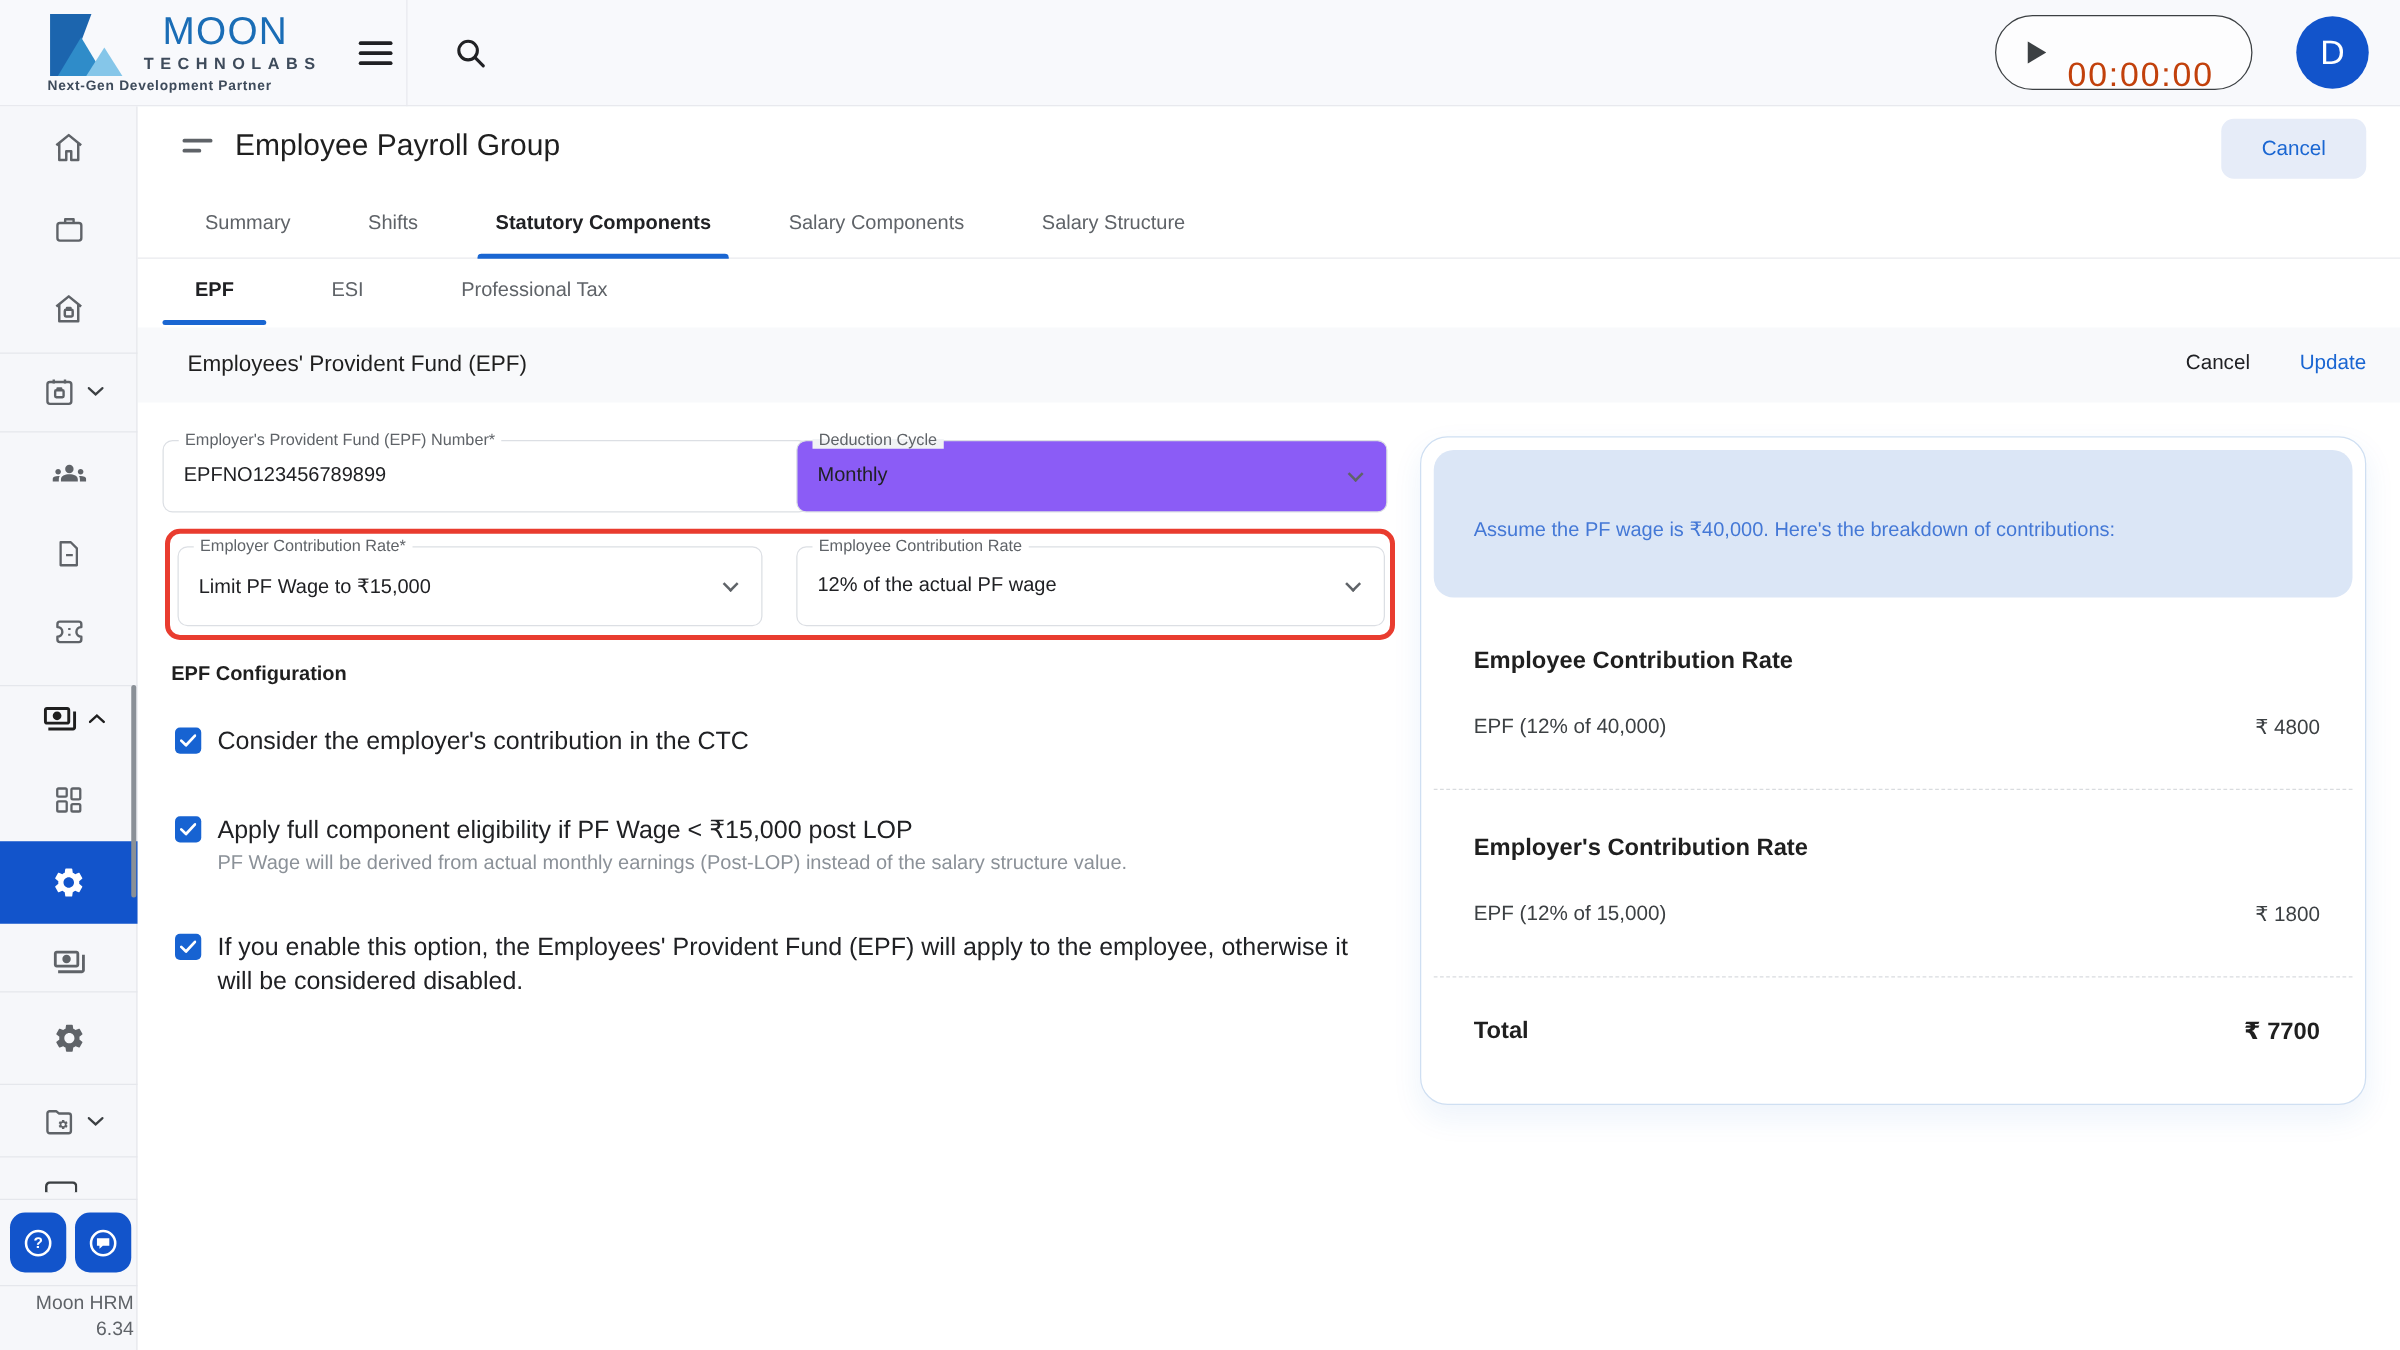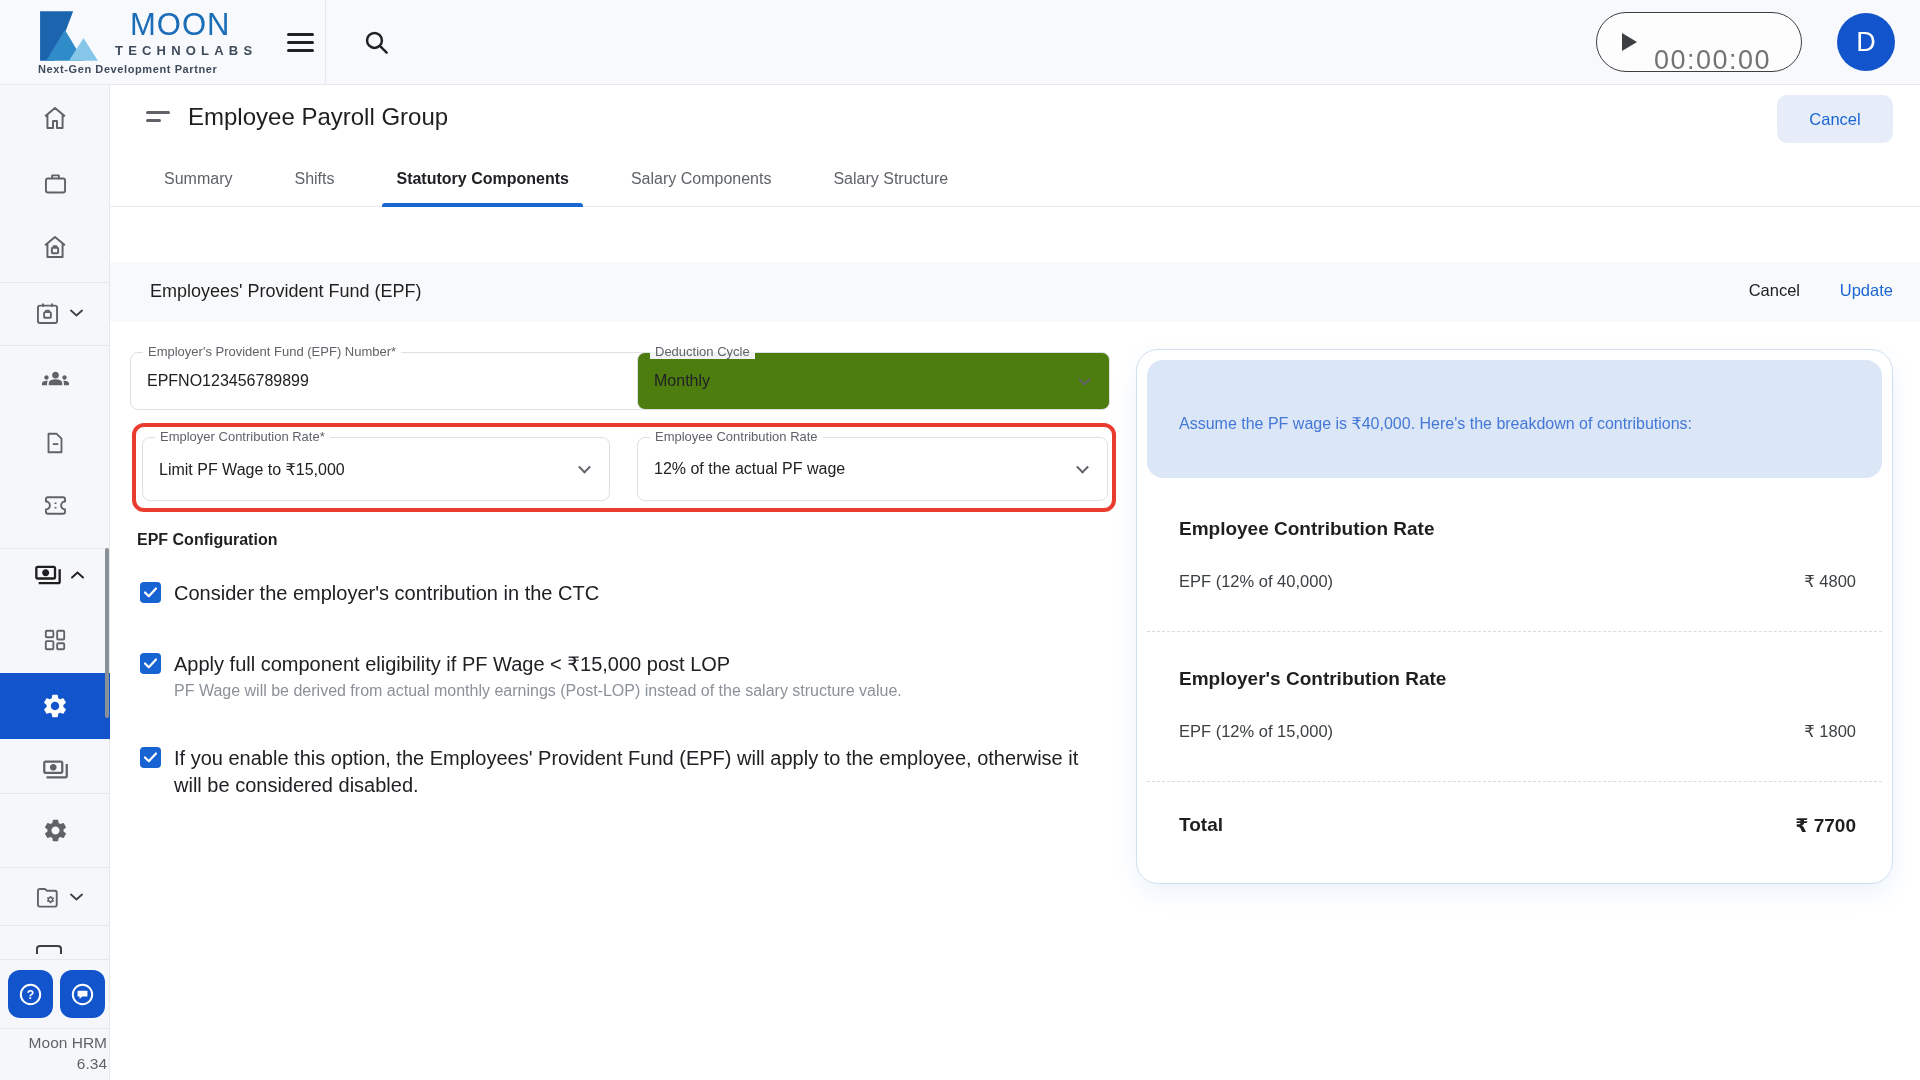--- a/index.html
+++ b/index.html
@@ -14,21 +14,21 @@
   #logo-icon { left:38px; top:9px; }
   #brand-name { left:130px; top:7px; font-size:31px; font-weight:400; color:#1a6db6; letter-spacing:1px; }
   #brand-sub { left:115px; top:43px; font-size:13px; font-weight:700; color:#3e4b5b; letter-spacing:5.2px; }
   #brand-tagline { left:38px; top:63px; font-size:11px; font-weight:700; color:#3e4b5b; letter-spacing:0.6px; }
   .hamburger { left:287px; top:33px; width:27px; }
   .hamburger div { height:3px; background:#202124; border-radius:2px; margin-bottom:5px; }
   #topbar-divider { left:325px; top:0; width:1px; height:85px; background:#e8e9ee; }
   #search-btn { left:360px; top:24px; width:32px; height:36px; display:flex; align-items:center; justify-content:center; }
   #timer-pill { left:1596px; top:12px; width:206px; height:60px; border:1.8px solid #3c4043;
     border-radius:32px; background:#fdfdfe; display:flex; align-items:center; padding-left:25px; gap:17px; }
-  #timer-value { font-size:27px; color:#737373; letter-spacing:1.5px; font-weight:500;margin-top:36px; }
+  #timer-value { font-size:27px; color:#c2410c; letter-spacing:1.5px; font-weight:500;margin-top:36px; }
   #avatar { left:1837px; top:13px; width:58px; height:58px; border-radius:50%; background:#1254cb;
     color:#fff; font-size:27px; font-weight:500; display:flex; align-items:center; justify-content:center; }
 
   
   #sidebar { position:absolute; left:0; top:85px; width:110px; height:995px;
     background:#f6f7fa; border-right:1px solid #e6e7eb; z-index:4; }
   .side-item { position:absolute; left:0; width:110px; height:52px; display:flex;
     align-items:center; justify-content:center; }
   .side-item.with-chev { justify-content:flex-start; padding-left:34px; gap:9px; }
   .side-div { position:absolute; left:0; width:110px; height:1px; background:#e5e7ec; }
@@ -72,21 +72,21 @@
   #section-title { position:absolute; left:40px; top:19px; font-size:18px; font-weight:500; color:#1f1f1f; }
   #section-cancel { position:absolute; right:120px; top:19px; font-size:16.5px; color:#202124; }
   #section-update { position:absolute; right:27px; top:19px; font-size:16.5px; color:#1a66d2; }
 
   
   .field { position:absolute; background:#fff; border:1px solid #dcdfe4; border-radius:8px; }
   .field .flabel { position:absolute; top:-9px; left:12px; background:#fff; padding:0 5px;
     font-size:13px; color:#5f6368; white-space:nowrap; }
   .field .fvalue { position:absolute; left:16px; top:50%; transform:translateY(-50%);
     font-size:16px; color:#202124; white-space:nowrap; }
-  .field.filled { background:#4d7c0f; }
+  .field.filled { background:#8b5cf6; }
   .field.filled .flabel { background:linear-gradient(#ffffff 50%, #f1f3f5 50%); }
   .chev { position:absolute; right:20px; top:50%; width:9px; height:9px;
     border-right:2px solid #5f6368; border-bottom:2px solid #5f6368;
     transform:translateY(-70%) rotate(45deg); }
   #red-box { position:absolute; left:22px; top:338px; width:984px; height:89px;
     border:4px solid #e93c2f; border-radius:12px; }
 
   #config-heading { position:absolute; left:27px; top:446px; font-size:16px; font-weight:600; color:#1f1f1f; }
   .cb-row { position:absolute; left:30px; display:flex; gap:13px; align-items:flex-start; }
   .checkbox { width:21px; height:21px; min-width:21px; background:#1763d2; border-radius:4px;
@@ -283,20 +283,25 @@
   </div>
 
   <div id="tabs-row">
     <div class="tab clickable">Summary</div>
     <div class="tab clickable">Shifts</div>
     <div class="tab active clickable">Statutory Components</div>
     <div class="tab clickable">Salary Components</div>
     <div class="tab clickable">Salary Structure</div>
   </div>
 
+  <div id="subtabs-row">
+    <div class="subtab active clickable">EPF</div>
+    <div class="subtab clickable">ESI</div>
+    <div class="subtab clickable">Professional Tax</div>
+  </div>
 
   <div id="section-band">
     <div id="section-title">Employees' Provident Fund (EPF)</div>
     <div id="section-cancel" class="clickable">Cancel</div>
     <div id="section-update" class="clickable">Update</div>
   </div>
 
   <div class="field" style="left:20px; top:267px; width:517px; height:58px;">
     <div class="flabel">Employer's Provident Fund (EPF) Number*</div>
     <div class="fvalue">EPFNO123456789899</div>

